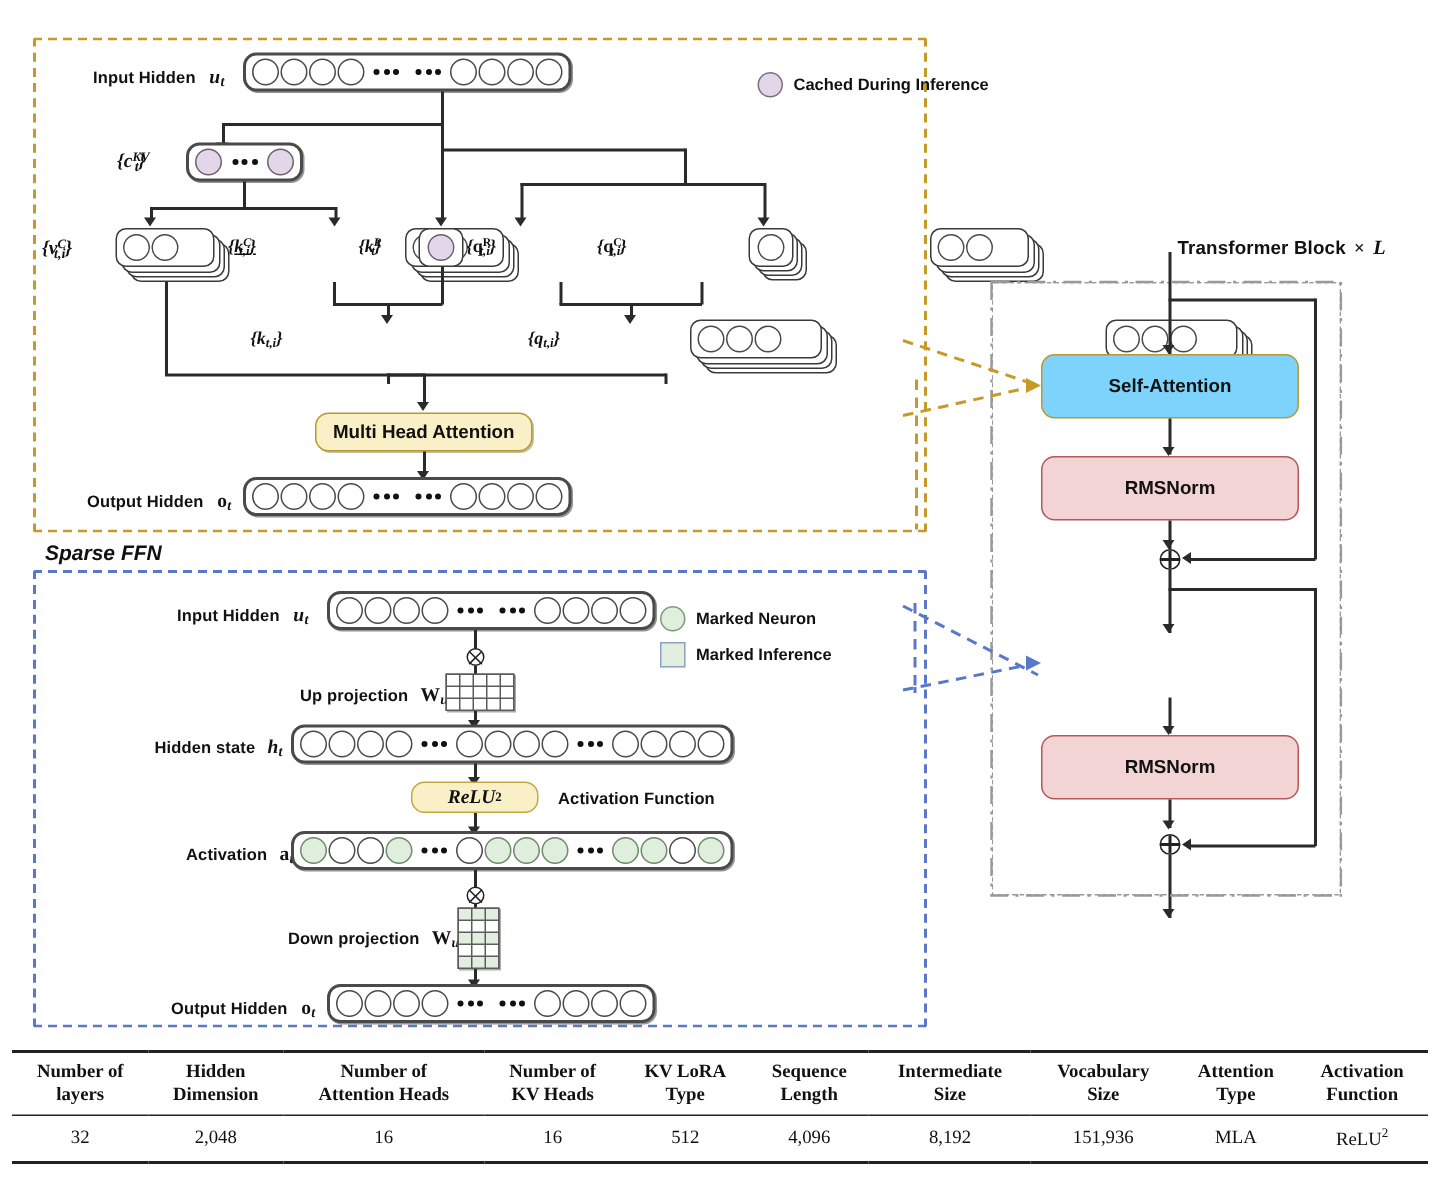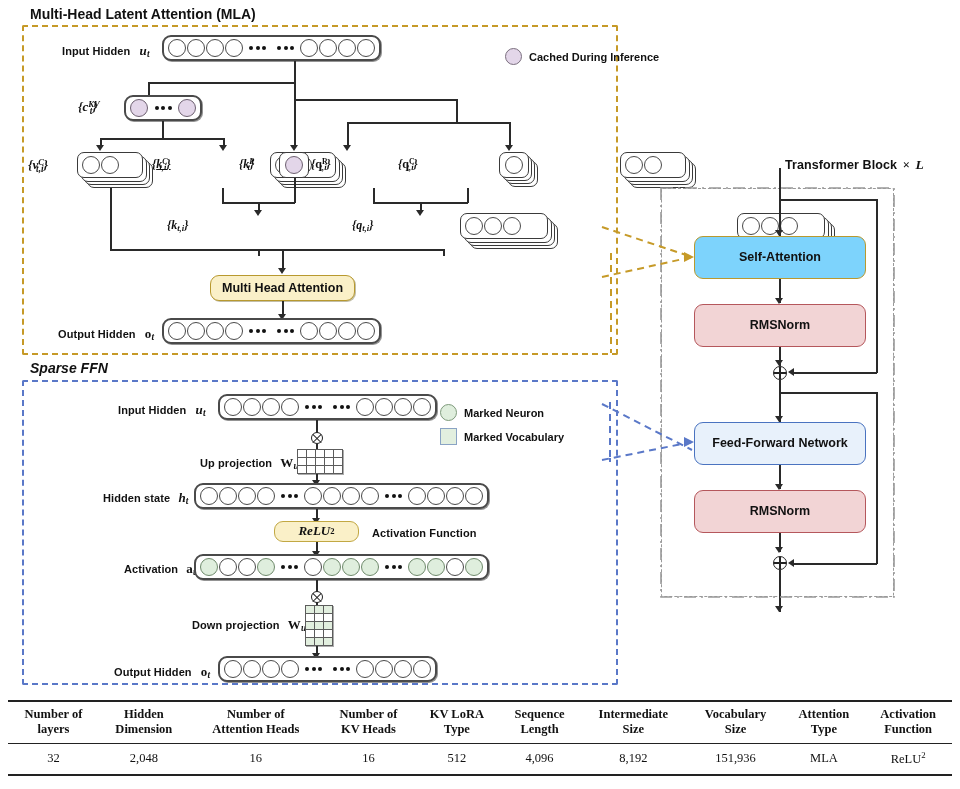--- a/index.html
+++ b/index.html
@@ -142,21 +142,20 @@
   .rule-top    { border-top:2.2px solid #222; }
   .rule-mid    { border-top:1.1px solid #222; }
   .rule-bottom { border-bottom:2.2px solid #222; }
 </style>
 </head>
 <body>
 
 <div class="root">
 
   
-  <div class="abs section-title" style="left:30px; top:6px;">Multi-Head Latent Attention (MLA)</div>
 
   
   <div class="abs dash-mla" style="left:22px; top:25px; width:596px; height:330px;"></div>
 
   
   <div class="abs lbl" style="left:62px; top:43px;">
     <span>Input Hidden</span>
     <span class="math" style="margin-left:6px; font-size:13px;"><span>u</span><span class="sub">t</span></span>
   </div>
 
@@ -410,21 +409,21 @@
     <span class="neuron"></span>
   </div>
 
   
   <div class="abs legend-row" style="left:440px; top:404px;">
     <span class="legend-dot green"></span>
     <span class="legend-txt">Marked Neuron</span>
   </div>
   <div class="abs legend-row" style="left:440px; top:428px;">
     <span class="legend-sq"></span>
-    <span class="legend-txt">Marked Vocabulary</span>
+    <span class="legend-txt">Marked Inference</span>
   </div>
 
   
   <div class="abs ln vline" style="left:316px; top:420px; height:14px;"></div>
   <div class="otimes" style="left:311px; top:432px;"></div>
   <div class="abs ln vline" style="left:316px; top:444px; height:6px;"></div>
 
   
   <div class="abs lbl" style="left:200px; top:455px;">
     <span>Up projection</span>
@@ -612,21 +611,20 @@
   
   <div class="abs ln vline" style="left:779px; top:380px; height:42px;"></div>
   <div class="arrowdown" style="left:775px; top:416px;"></div>
   
   <div class="abs ln hline" style="left:779px; top:392px; width:98px;"></div>
   <div class="abs ln vline" style="left:876px; top:392px; height:172px;"></div>
   <div class="abs ln hline" style="left:793px; top:563px; width:84px;"></div>
   <div class="arrowright" style="left:788px; top:559px; transform:rotate(180deg);"></div>
 
   
-  <div class="abs pbox ffn" style="left:694px; top:422px; width:172px; height:43px;">Feed-Forward Network</div>
   <div class="abs ln vline" style="left:779px; top:465px; height:24px;"></div>
   <div class="arrowdown" style="left:775px; top:484px;"></div>
 
   
   <div class="abs pbox norm" style="left:694px; top:490px; width:172px; height:43px;">RMSNorm</div>
   <div class="abs ln vline" style="left:779px; top:533px; height:19px;"></div>
   <div class="arrowdown" style="left:775px; top:547px;"></div>
   <div class="oplus" style="left:773px; top:556px;"></div>
   <div class="abs ln vline" style="left:779px; top:570px; height:42px;"></div>
   <div class="arrowdown" style="left:775px; top:606px;"></div>

